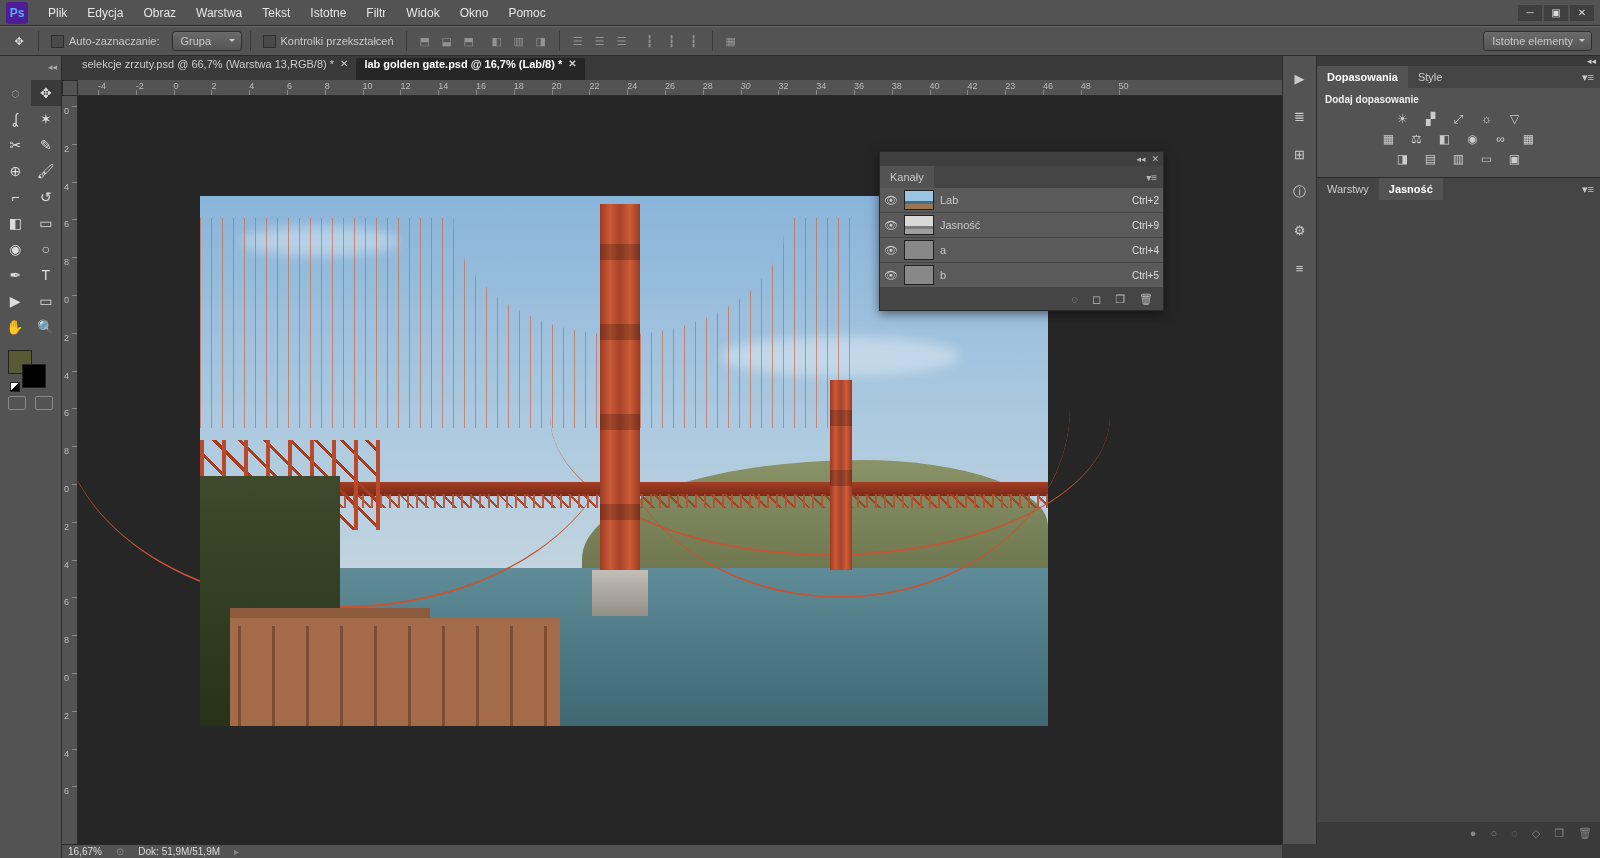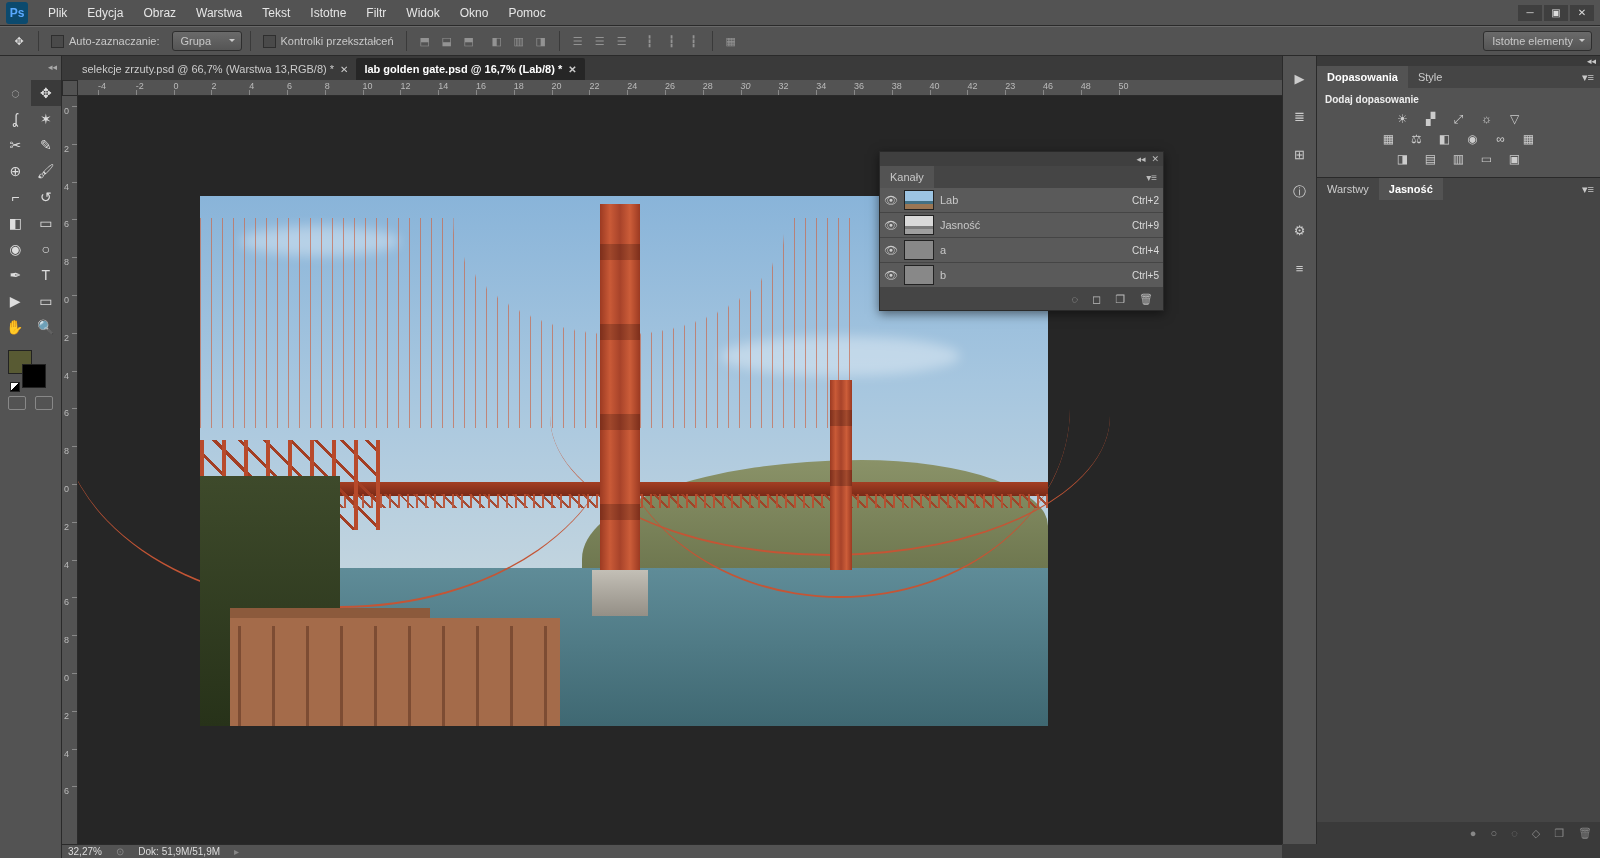--- a/index.html
+++ b/index.html
@@ -1,20 +1,20 @@
 <!DOCTYPE html>
 <html><head>
 <meta charset="utf-8">
 <style>
 * { margin:0; padding:0; box-sizing:border-box; font-family:"Segoe UI",Tahoma,sans-serif; user-select:none; }
 body { width:1600px; height:858px; background:#3a3a3a; color:#c8c8c8; font-size:11px; overflow:hidden; position:relative; }
 
 
 .menubar { height:26px; background:#535353; display:flex; align-items:center; padding:0 6px; border-bottom:1px solid #2a2a2a; }
-.ps-logo { width:22px; height:22px; background:#0c4a6e; color:#5aa9ff; font-weight:bold; font-size:12px; display:flex; align-items:center; justify-content:center; border-radius:3px; margin-right:10px; }
+.ps-logo { width:22px; height:22px; background:#4c1d95; color:#5aa9ff; font-weight:bold; font-size:12px; display:flex; align-items:center; justify-content:center; border-radius:3px; margin-right:10px; }
 .menubar .menu-item { padding:15px 10px; color:#e6e6e6; font-size:12px; cursor:pointer; }
 .win-controls { margin-left:auto; display:flex; gap:2px; }
 .win-controls div { width:24px; height:16px; background:#3f3f3f; display:flex; align-items:center; justify-content:center; color:#ddd; font-size:10px; }
 
 
 .optionsbar { height:30px; background:#535353; border-top:1px solid #696969; border-bottom:1px solid #2a2a2a; display:flex; align-items:center; padding:0 8px; gap:8px; }
 .opt-icon { width:22px; height:22px; display:flex; align-items:center; justify-content:center; color:#ddd; }
 .chk-wrap { display:flex; align-items:center; gap:5px; padding:0 4px; }
 .chk { width:13px; height:13px; border:1px solid #2e2e2e; background:#4a4a4a; }
 .dropdown { height:20px; background:linear-gradient(#6a6a6a,#555); border:1px solid #2e2e2e; border-radius:3px; padding:0 18px 0 8px; display:flex; align-items:center; position:relative; min-width:70px; }
@@ -32,21 +32,21 @@
 .swatch-wrap { position:relative; height:44px; margin-top:6px; }
 .sw-fg { position:absolute; left:8px; top:4px; width:24px; height:24px; background:#585a33; border:1px solid #222; }
 .sw-bg { position:absolute; left:22px; top:18px; width:24px; height:24px; background:#000; border:1px solid #222; }
 .sw-mini { position:absolute; left:10px; top:36px; width:10px; height:10px; border:1px solid #222; background:linear-gradient(135deg,#fff 50%,#000 50%); }
 .qm-row { display:flex; justify-content:space-around; padding:6px 4px; }
 .qm { width:18px; height:14px; border:1px solid #888; border-radius:2px; }
 
 
 .doc-area { position:absolute; left:62px; right:318px; top:56px; bottom:14px; background:#262626; display:flex; flex-direction:column; }
 .doc-tabs { height:24px; background:#3a3a3a; display:flex; align-items:flex-end; padding-left:12px; }
-.doc-tab { height:22px; padding:0 8px; display:flex; align-items:center; gap:6px; font-size:11px; color:#ccc; border-radius:2px 2px 0 0; cursor:pointer; }
+.doc-tab { height:22px; padding:0 8px; display:flex; gap:6px; font-size:11px; color:#ccc; border-radius:2px 2px 0 0; cursor:pointer; }
 .doc-tab.active { background:#262626; color:#fff; font-weight:bold; }
 .doc-tab .x { font-size:10px; color:#ccc; }
 
 .ruler-corner { position:absolute; left:0; top:24px; width:16px; height:16px; background:#535353; border:1px solid #2a2a2a; }
 .ruler-h { position:absolute; left:16px; right:0; top:24px; height:16px; background:#535353; border-bottom:1px solid #2a2a2a; overflow:hidden; font-size:9px; color:#bbb; }
 .ruler-h span { position:absolute; top:1px; }
 .ruler-h i { position:absolute; bottom:0; width:1px; height:5px; background:#888; }
 .ruler-v { position:absolute; left:0; top:40px; bottom:0; width:16px; background:#535353; border-right:1px solid #2a2a2a; overflow:hidden; font-size:9px; color:#bbb; }
 .ruler-v span { position:absolute; left:2px; }
 .ruler-v i { position:absolute; right:0; height:1px; width:5px; background:#888; }
@@ -456,17 +456,17 @@
       <span>○</span>
       <span>◌</span>
       <span>◇</span>
       <span>❐</span>
       <span>🗑</span>
     </div>
   </div>
 </div>
 
 <div class="status">
-  <span>32,27%</span>
+  <span>16,67%</span>
   <span class="sp">⊙</span>
   <span>Dok: 51,9M/51,9M</span>
   <span class="sp">▸</span>
 </div>
 
 </body></html>

